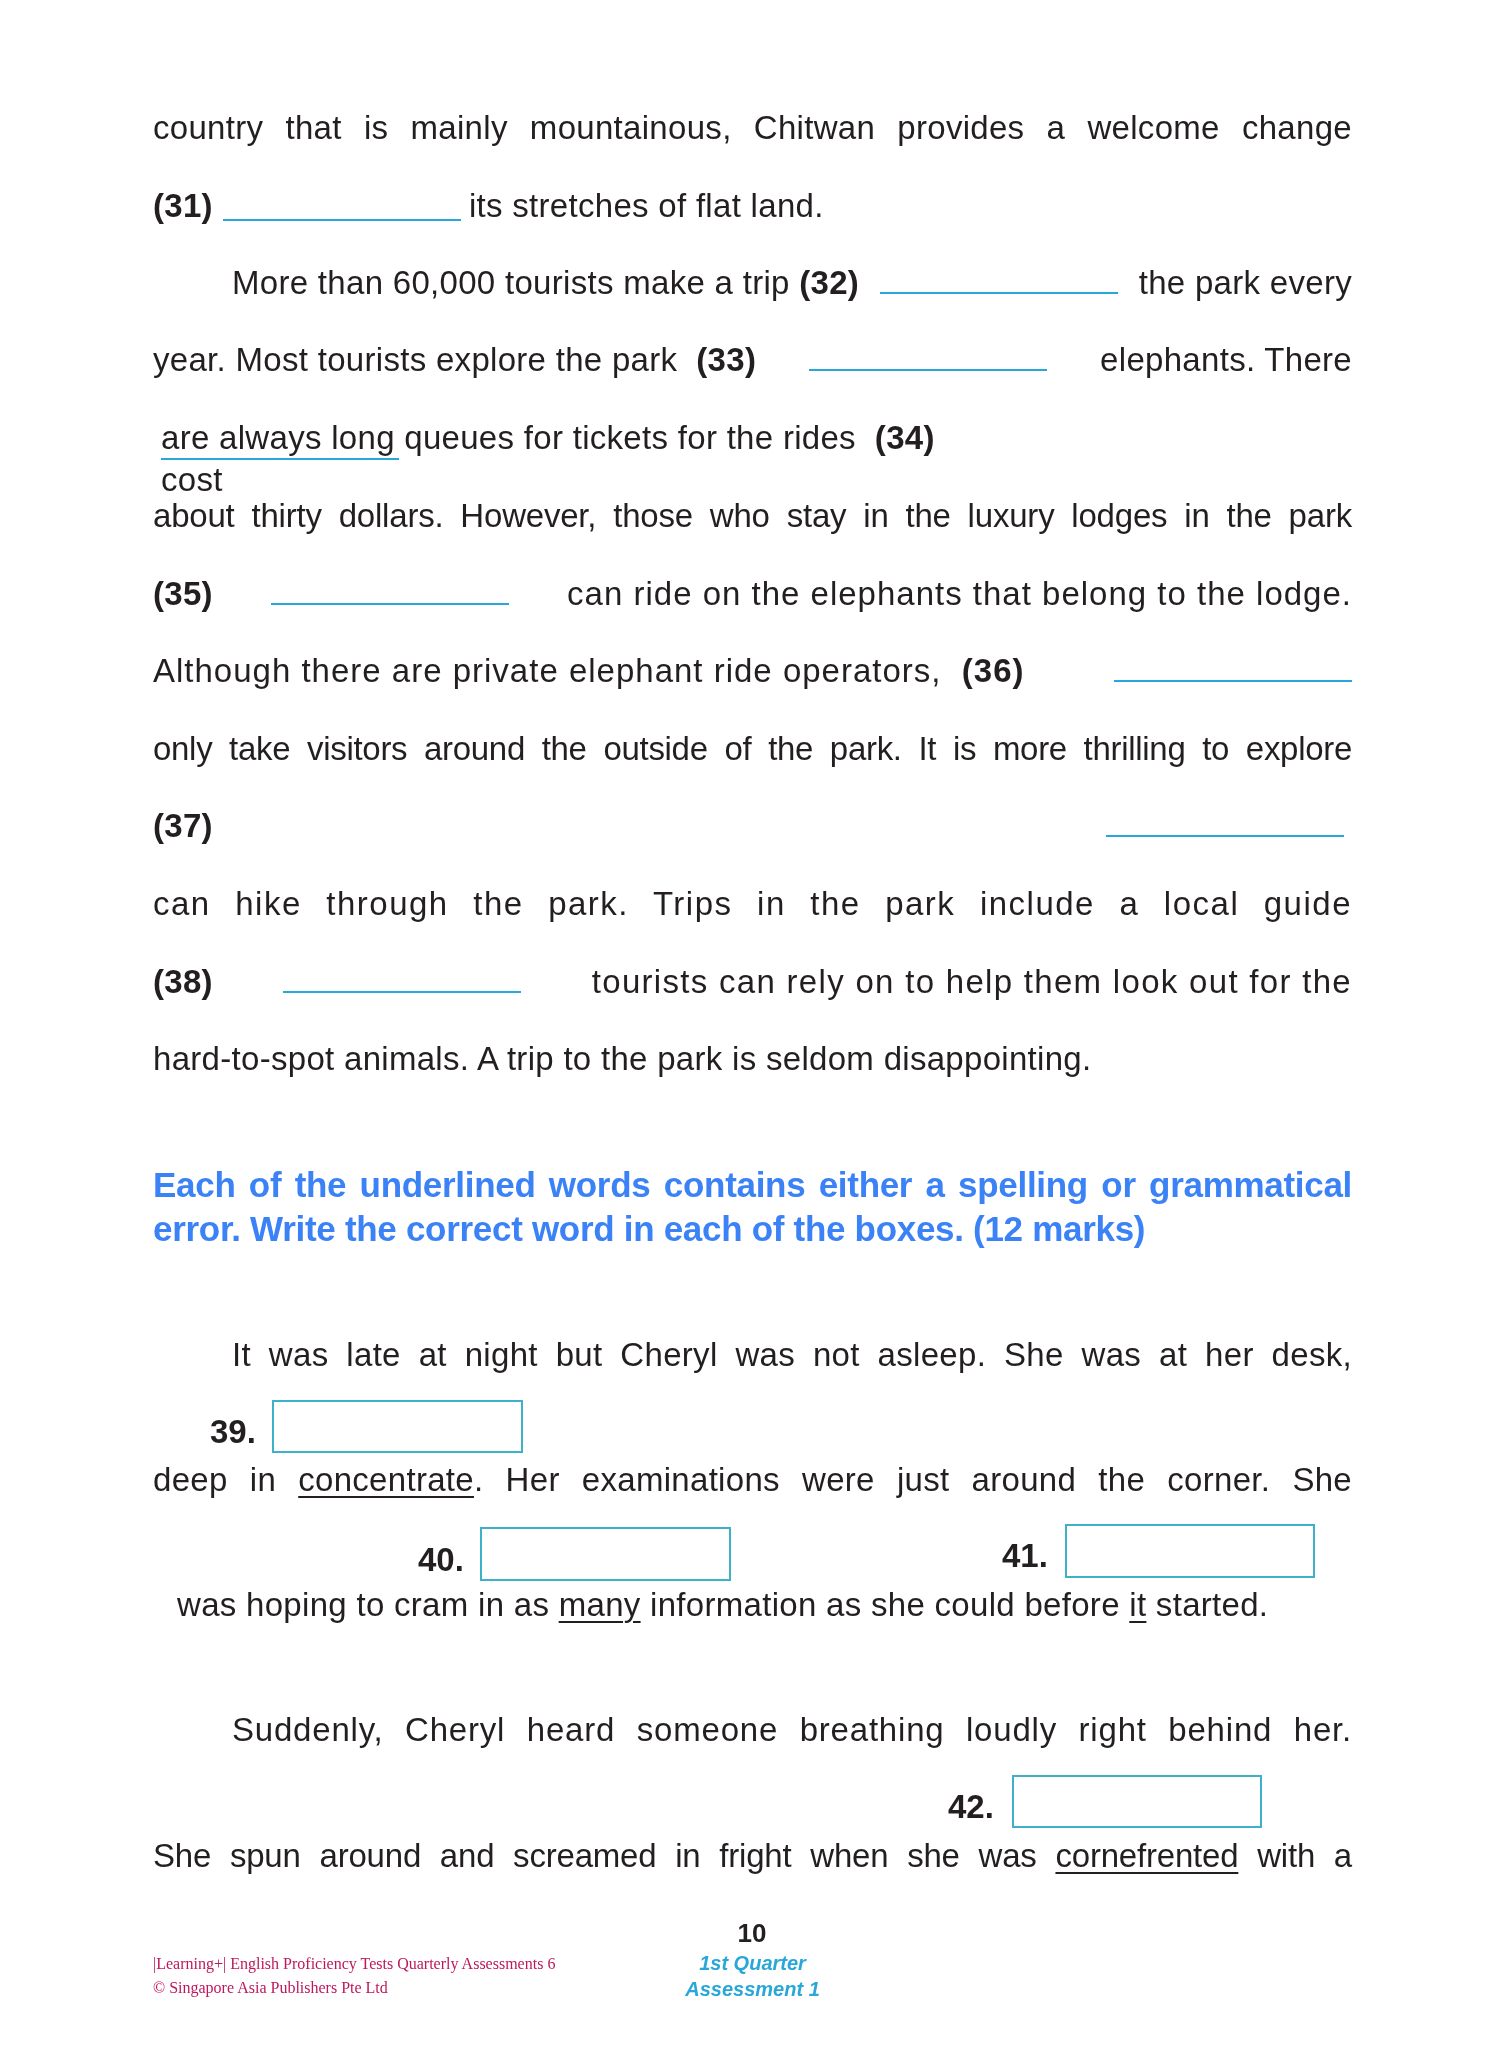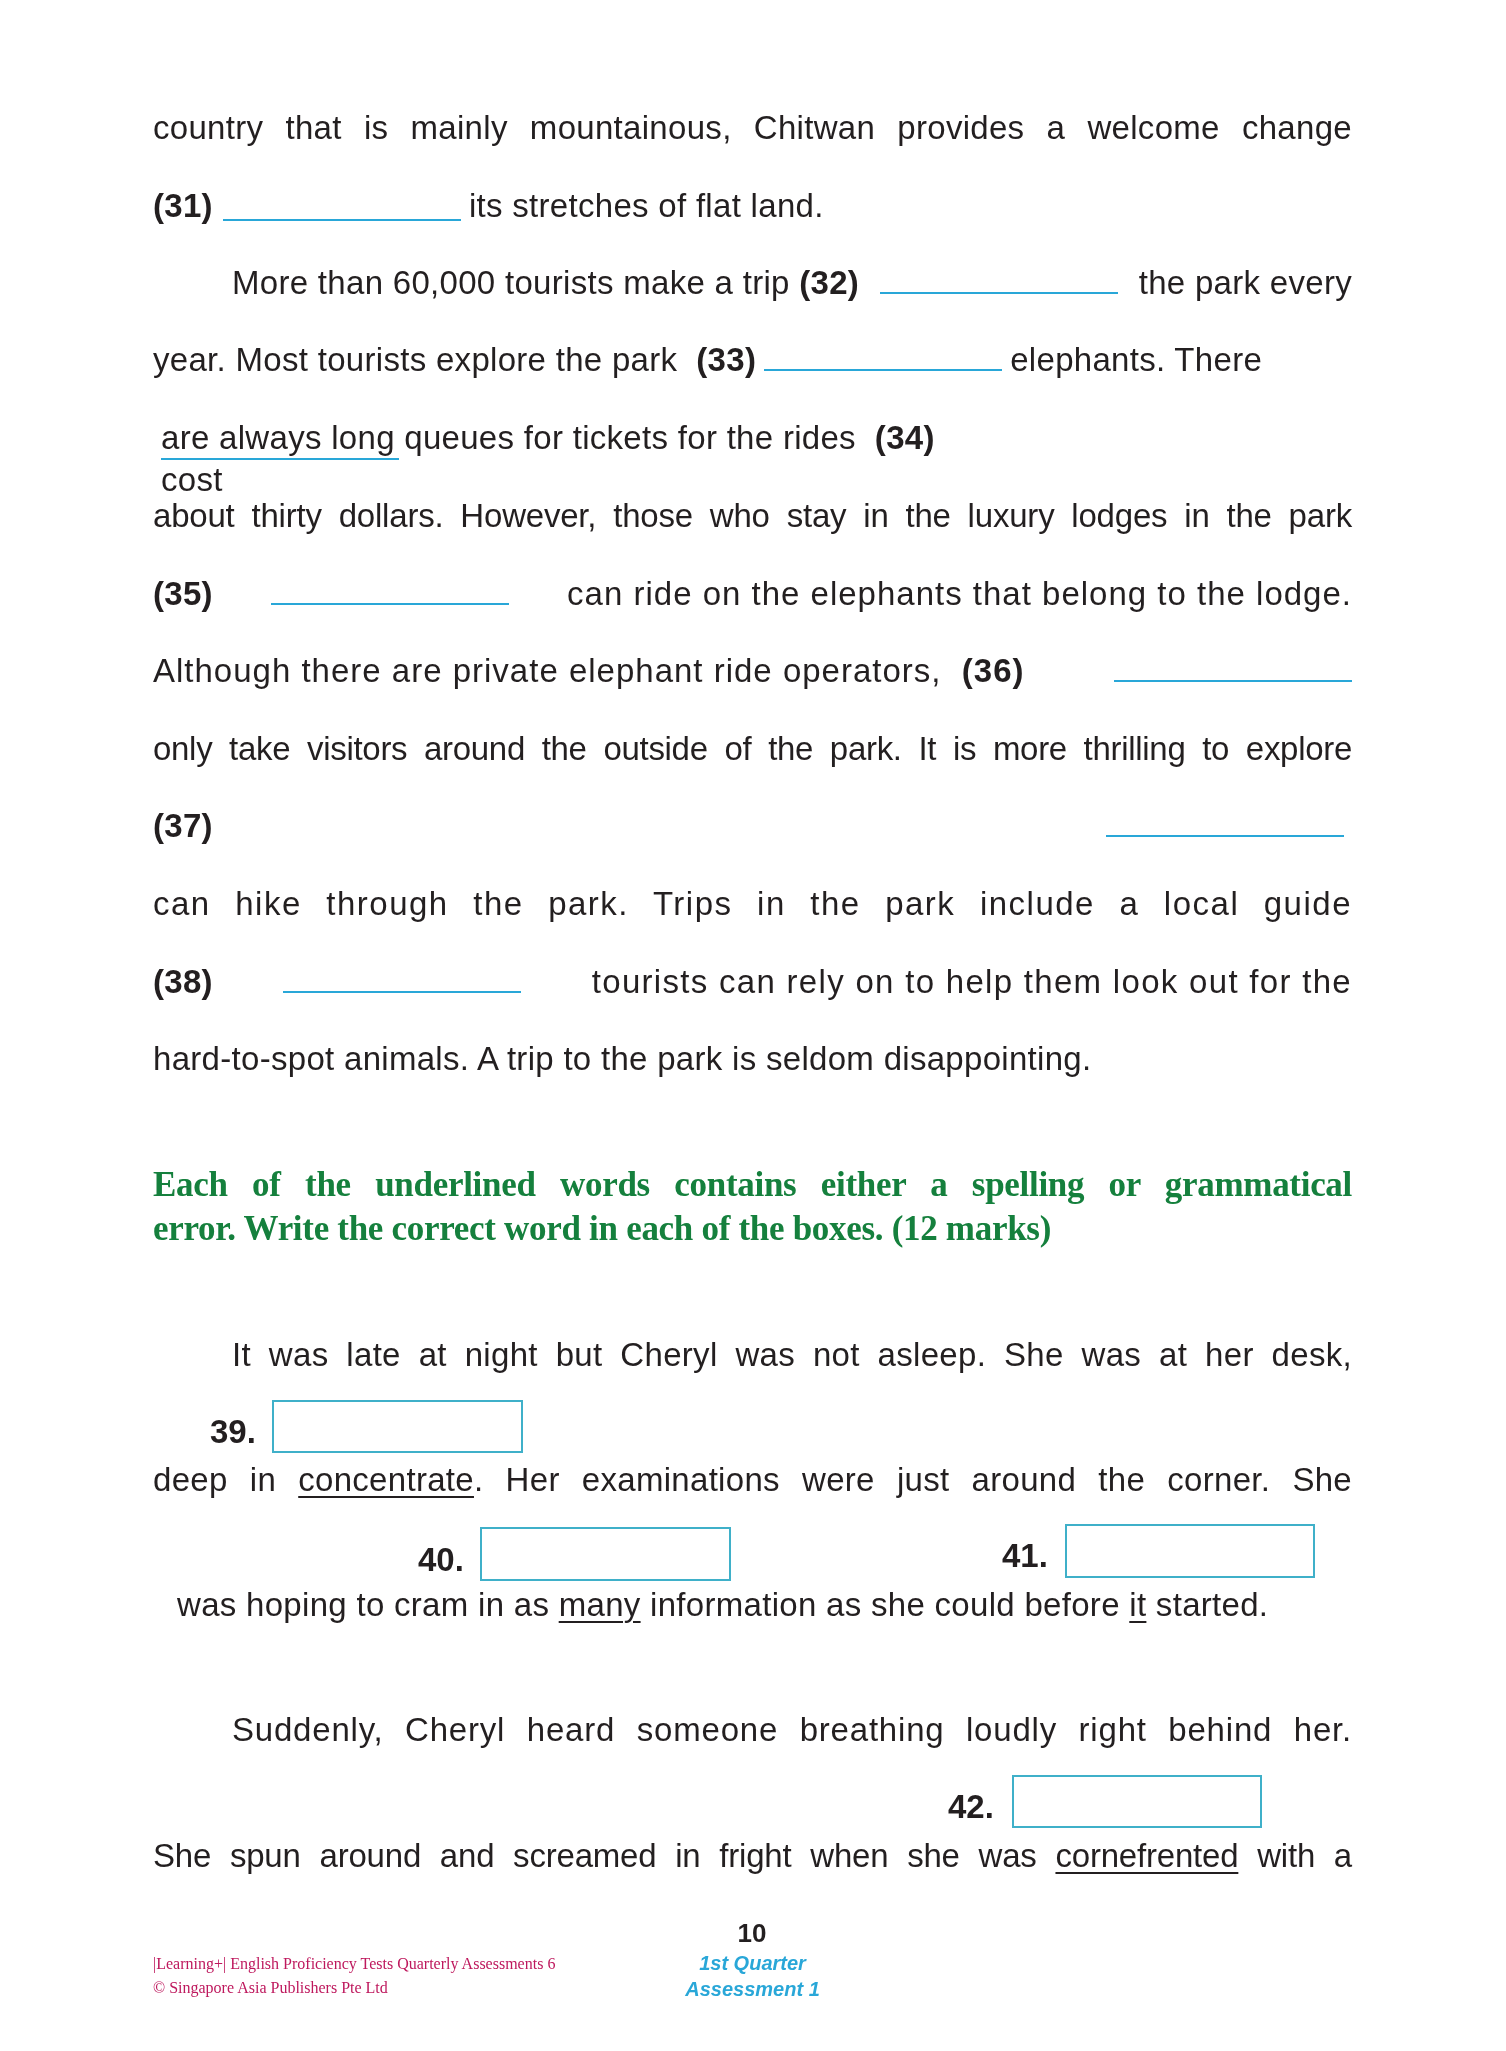--- a/index.html
+++ b/index.html
@@ -5,21 +5,21 @@
   html, body { margin:0; padding:0; background:#ffffff; }
   body { width:1506px; height:2051px; position:relative; overflow:hidden;
          font-family:"Liberation Sans", sans-serif; color:#231f20; }
   .page { position:absolute; left:0; top:0; width:1506px; height:2051px; background:#fff; }
   .line { position:absolute; left:153px; width:1199px; font-size:33px; line-height:40px;
           white-space:nowrap; letter-spacing:0.3px; font-weight:normal; }
   .just { text-align:justify; text-align-last:justify; }
   .num { font-weight:bold; }
   .blank { display:inline-block; width:238px; height:2px; background:#29a7d8; vertical-align:-4px; margin:0 8px; }
   .heading { position:absolute; left:153px; width:1199px; font-size:35px; line-height:44px;
-             color:#15803d; font-weight:bold; letter-spacing:-0.3px;font-family:Liberation Serif, serif; }
+             color:#3b82f6; font-weight:bold; letter-spacing:-0.3px; }
   .u { text-decoration:underline; text-underline-offset:5px; text-decoration-thickness:2px; }
   .qlabel { position:absolute; font-size:33px; font-weight:bold; line-height:40px; }
   .abox { position:absolute; border:2px solid #3fb0c9; background:#fff; box-sizing:border-box; }
   .footer-left { position:absolute; left:153px; top:1952px; font-family:"Liberation Serif", serif;
                  font-size:16px; line-height:24px; color:#be185d; }
   .page-num { position:absolute; left:735px; width:34px; text-align:center; top:1918px;
               font-size:26px; font-weight:bold; }
   .footer-right { position:absolute; left:660px; width:185px; top:1950px; text-align:center;
                   color:#29a7d8; font-style:italic; font-weight:bold; font-size:20px; line-height:26px; }
 </style>
@@ -32,21 +32,21 @@
     <span>country that is mainly mountainous, Chitwan provides a welcome change</span>
   </div>
   <div class="line" style="top:186px;">
     <span class="num">(31)</span><span class="blank" style="margin-left:10px;"></span><span>its stretches of flat land.</span>
   </div>
   <div class="line" style="top:263px; left:232px; width:1120px; display:flex; justify-content:space-between; align-items:baseline;">
     <span><span>More than 60,000 tourists make a trip</span> <span class="num">(32)</span></span>
       <span class="blank"></span>
       <span>the park every</span>
   </div>
-  <div class="line" style="top:340px; display:flex; justify-content:flex-start; align-items:baseline;">
+  <div class="line" style="top:340px; display:flex; justify-content:space-between; align-items:baseline;">
     <span><span>year. Most tourists explore the park</span> &nbsp;<span class="num">(33)</span></span>
       <span class="blank"></span>
       <span>elephants. There</span>
   </div>
   <div class="line" style="top:418px; display:flex; justify-content:flex-start; align-items:baseline;flex-direction:column;">
     <span><span>are always long queues for tickets for the rides</span> &nbsp;<span class="num">(34)</span></span>
       <span class="blank"></span>
       <span>cost</span>
   </div>
   <div class="line just" style="top:496px; letter-spacing:-0.2px;">

